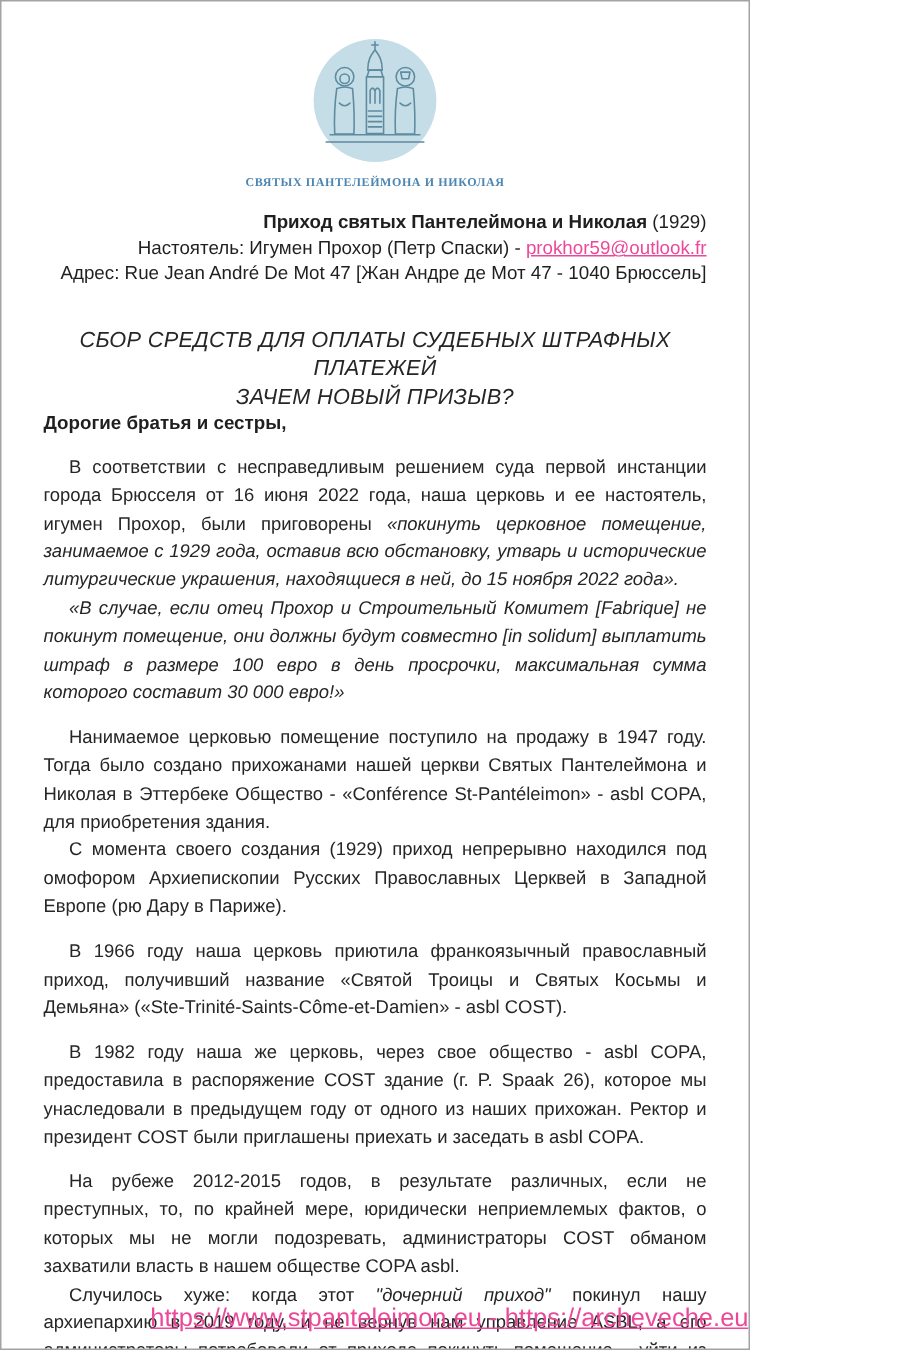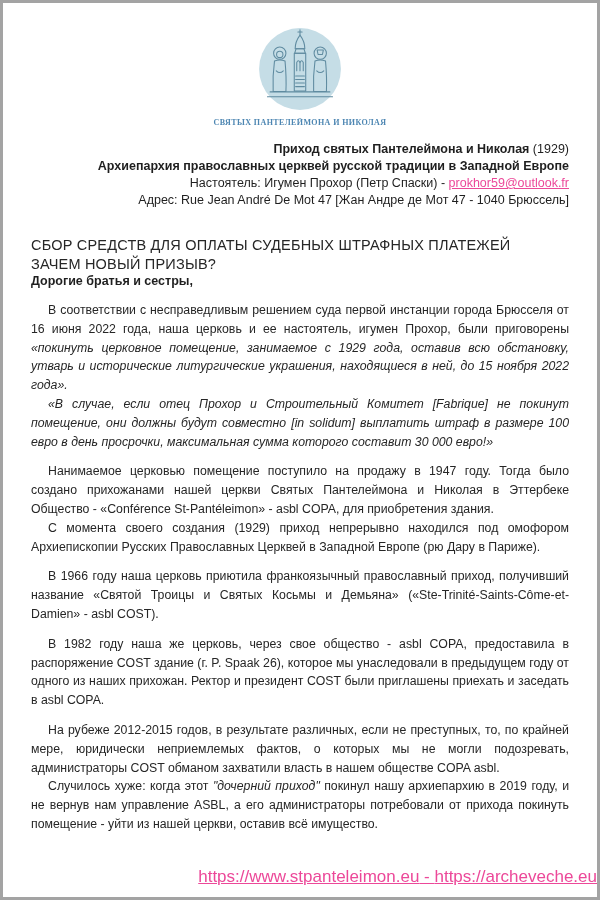--- a/index.html
+++ b/index.html
@@ -1,39 +1,39 @@
 <!DOCTYPE html>
 <html><head>
 <meta charset="utf-8">
 <style>
   html, body { margin:0; padding:0; background:#ffffff; }
   .page {
     position:relative;
-    width:600px; height:900px;
+    width:500px; height:900px;
     box-sizing:border-box;
     background:#ffffff;
-    border:3px solid #a3a3a3;
+    border:1px solid #a3a3a3;
     padding:22px 28px 2px 28px;
     overflow:hidden;
     font-family:"Liberation Sans","DejaVu Sans",sans-serif;
     color:#1f1f1f;
   }
   .logo-wrap { text-align:center; }
   .emblem { width:88px; height:88px; display:inline-block; }
   .logo-caption {
     font-family:"Liberation Serif","DejaVu Serif",serif;
     font-weight:bold; font-size:8px; line-height:10px;
     color:#4d86b2; letter-spacing:0.4px; margin-top:1px;
   }
   .letterhead { text-align:right; margin-top:13px; font-size:12.5px; line-height:17px; }
   .lh-bold { font-weight:bold; }
   .link { color:#ec4899; text-decoration:underline; cursor:pointer; }
   .doc-title {
-    text-align:left; margin-top:27px;
-    font-size:14.5px; line-height:19px; letter-spacing:0.2px; color:#262626;
+    text-align:center; margin-top:27px;
+    font-size:14.5px; line-height:19px; letter-spacing:0.2px; color:#262626;font-style:italic;
   }
   .salutation { font-size:12.5px; font-weight:bold; }
   p.body {
     margin:0; text-align:justify; text-indent:17px;
     font-size:12.3px; line-height:18.8px; color:#262626;
   }
   p.p-first { margin-top:13px; }
   p.gap { margin-top:11px; }
   .italic { font-style:italic; }
   .underline { text-decoration:underline; }
@@ -67,21 +67,20 @@
         <path d="M69.5 28.5 H76.5 L75.5 33.5 H70.5 Z"></path>
         <path d="M67 41 C65.5 52 65 65 65.5 75.5 M79 41 C80 52 80.5 65 80 75.5 M67 41 Q73 38.5 79 41 M65.5 75.5 H80"></path>
         <path d="M69 52 Q73 56 77 52"></path>
       </g>
     </svg>
     <div class="logo-caption">СВЯТЫХ ПАНТЕЛЕЙМОНА И НИКОЛАЯ</div>
   </div>
 
   <div class="letterhead">
     <div><span class="lh-bold">Приход святых Пантелеймона и Николая</span><span> (1929)</span></div>
-    <div class="lh-bold">Архиепархия православных церквей русской традиции в Западной Европе</div>
     <div><span>Настоятель: Игумен Прохор (Петр Спаски) - </span><a class="link">prokhor59@outlook.fr</a></div>
     <div>Адрес: Rue Jean André De Mot 47 [Жан Андре де Мот 47 - 1040 Брюссель]</div>
   </div>
 
   <div class="doc-title">
     <div>СБОР СРЕДСТВ ДЛЯ ОПЛАТЫ СУДЕБНЫХ ШТРАФНЫХ ПЛАТЕЖЕЙ</div>
     <div>ЗАЧЕМ НОВЫЙ ПРИЗЫВ?</div>
   </div>
 
   <div class="salutation">Дорогие братья и сестры,</div>

